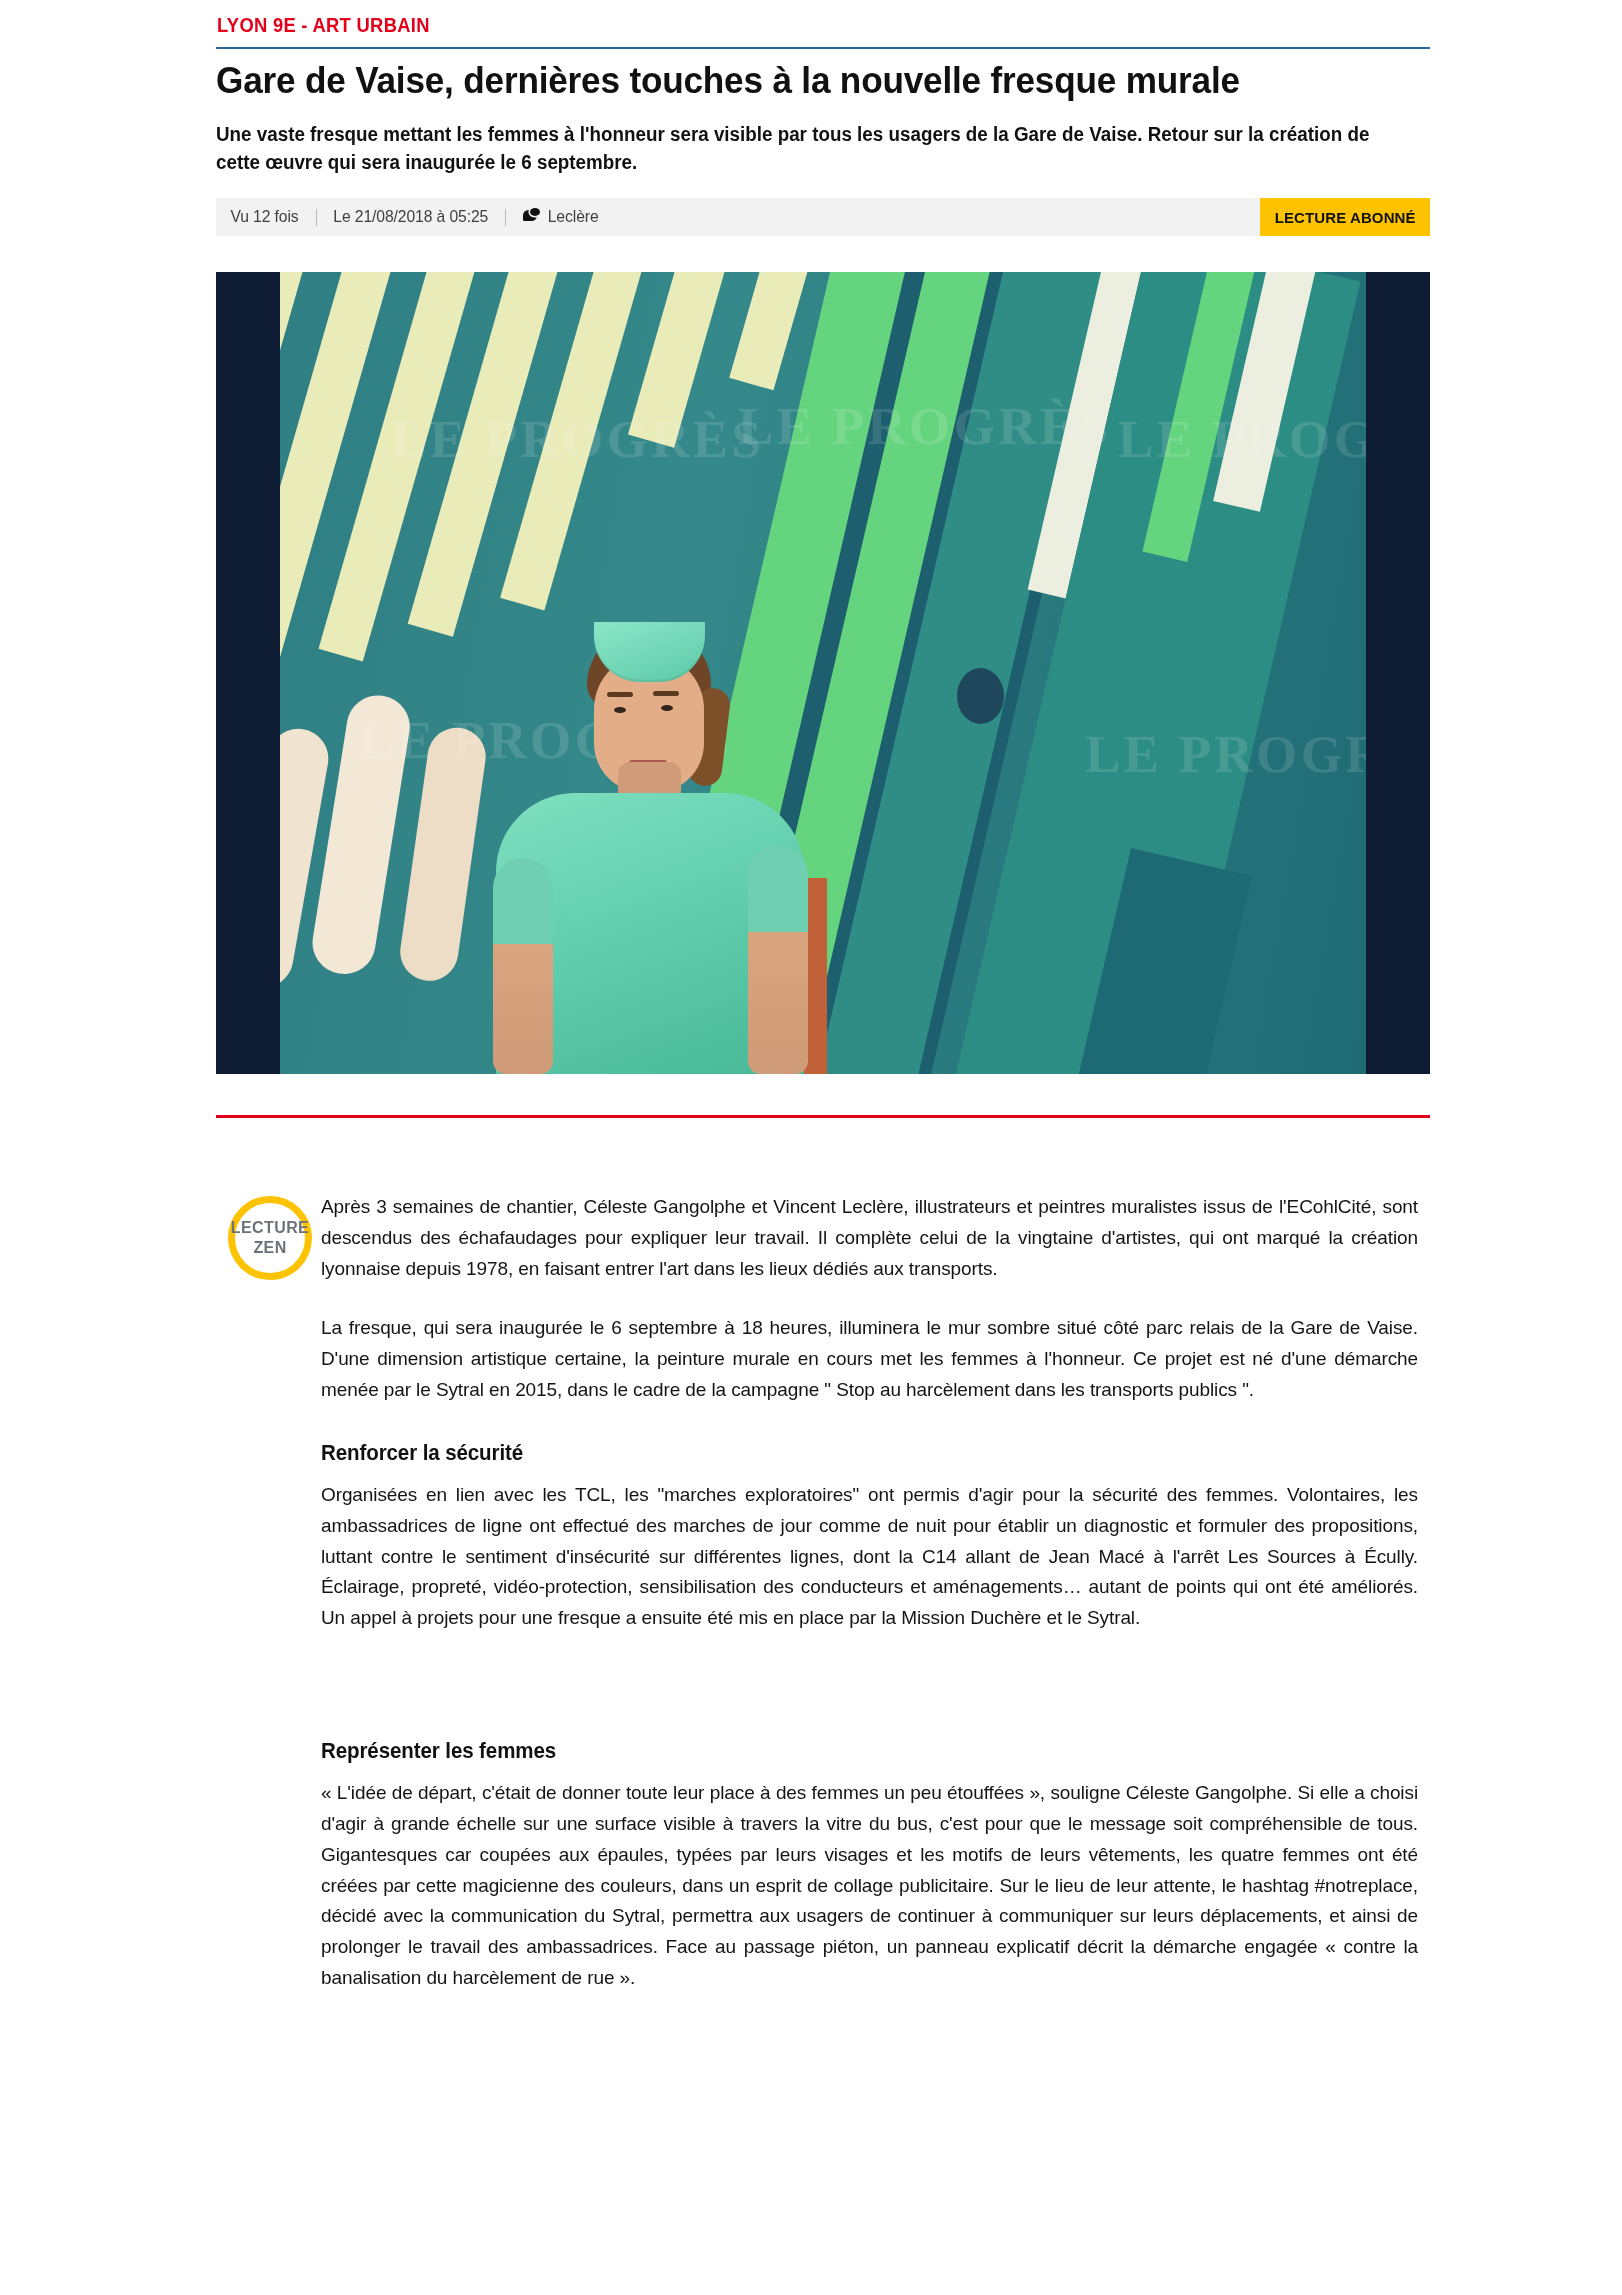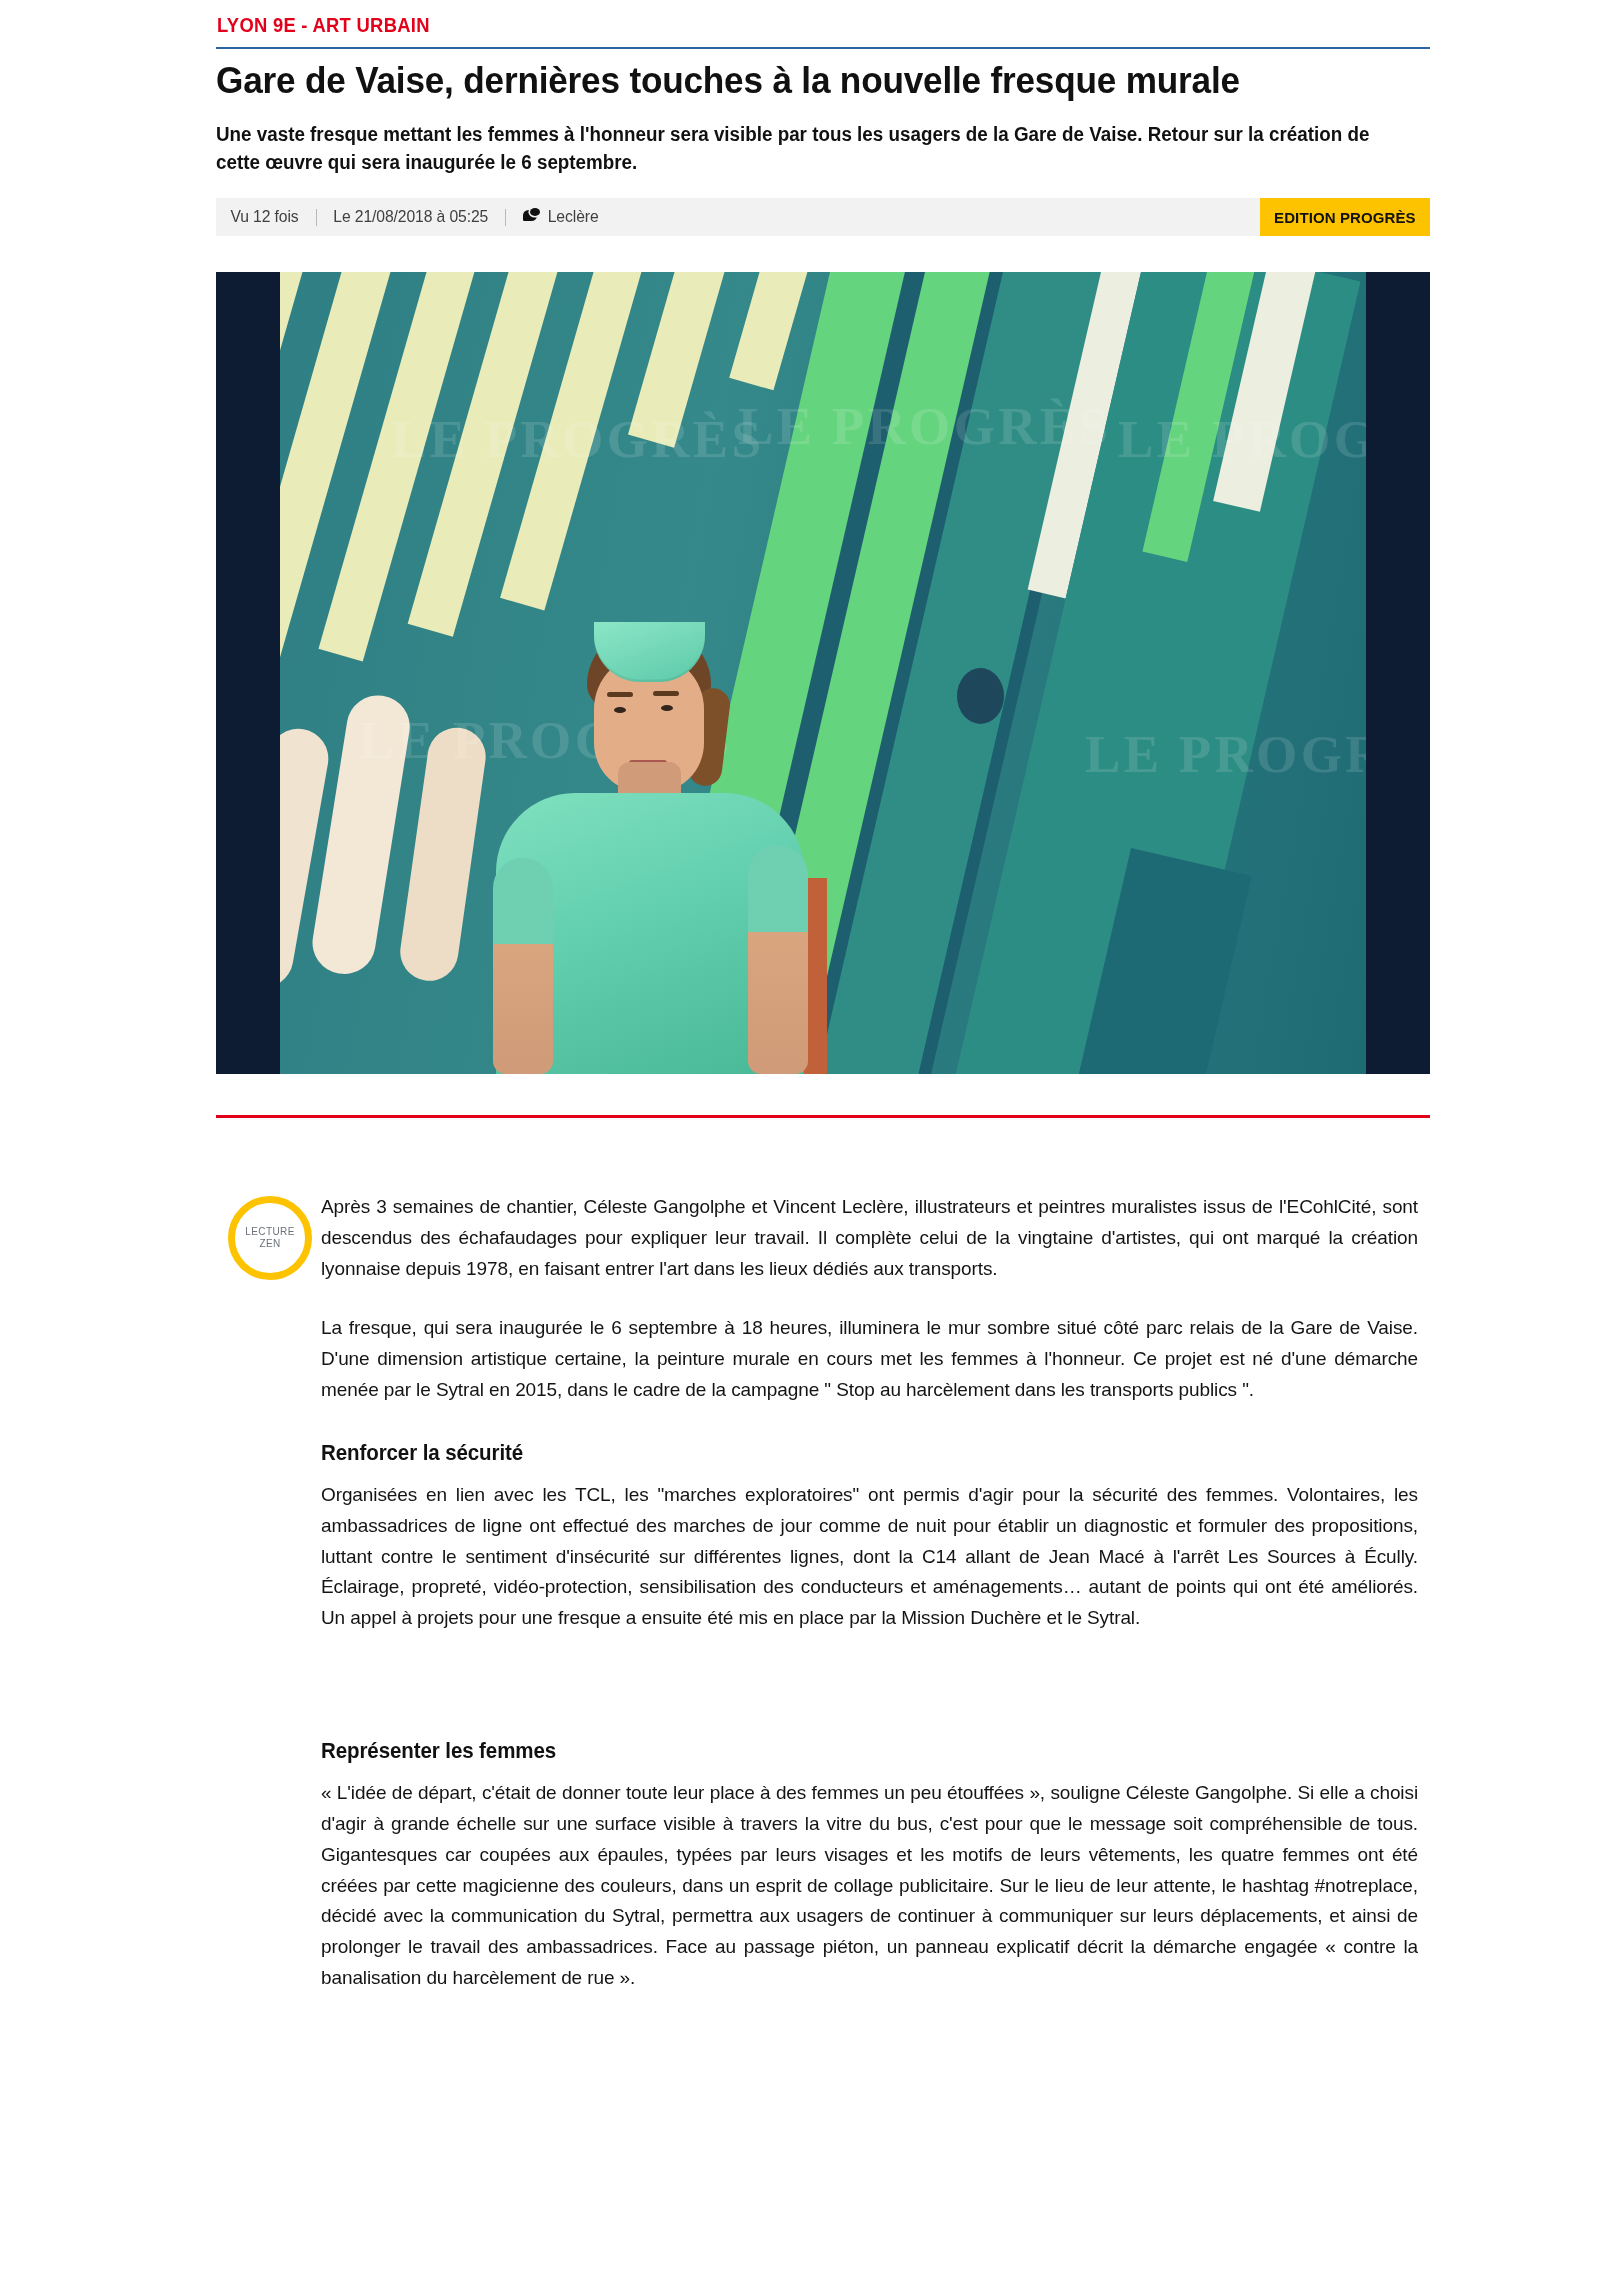--- a/index.html
+++ b/index.html
@@ -389,22 +389,22 @@
     border-radius: 50%;
     box-sizing: border-box;
     display: flex;
     flex-direction: column;
     align-items: center;
     justify-content: center;
     background: #fff;
   }
   .zen-badge span {
     font-family: "Liberation Sans", sans-serif;
-    font-weight: normal;
-    font-size: 10px;
+    font-weight: bold;
+    font-size: 16px;
     color: #6b7278;
     letter-spacing: 0.4px;
     line-height: 1.22;
   }
 
   .body-col {
     position: absolute;
     left: 321px;
     top: 1192px;
     width: 1112px;
@@ -443,21 +443,21 @@
 
     <div class="meta-bar">
       <div class="meta-item">Vu 12 fois</div>
       <div class="meta-sep"></div>
       <div class="meta-item">Le 21/08/2018 à 05:25</div>
       <div class="meta-sep"></div>
       <div class="meta-item">
         <span class="chat-icon"></span>
         <span>Leclère</span>
       </div>
-      <div class="badge-abonne">EDITION PROGRÈS</div>
+      <div class="badge-abonne">LECTURE ABONNÉ</div>
     </div>
   </div>
 
   <div class="photo-wrap">
     <div class="photo-inner">
       <div class="mural"></div>
 
       <div class="stripe cream" style="left:-19.6px;  top:-26px;  width:48px;  height:497px; transform:rotate(16deg);"></div>
       <div class="stripe cream" style="left:69px;  top:-26px;  width:47px;  height:452px; transform:rotate(16deg);"></div>
       <div class="stripe cream" style="left:154px;  top:-26px;  width:46px;  height:419px; transform:rotate(16deg);"></div>

